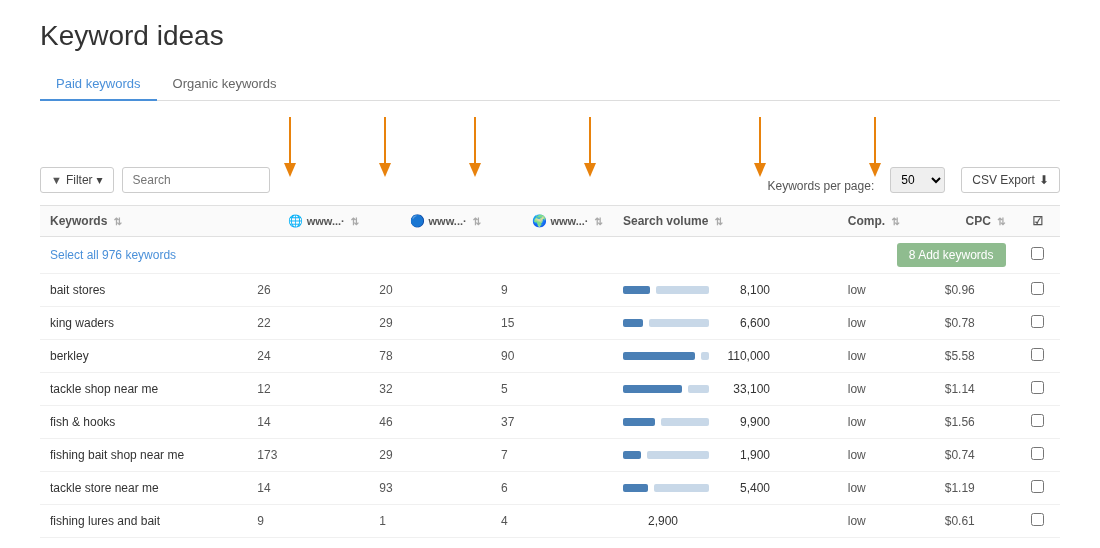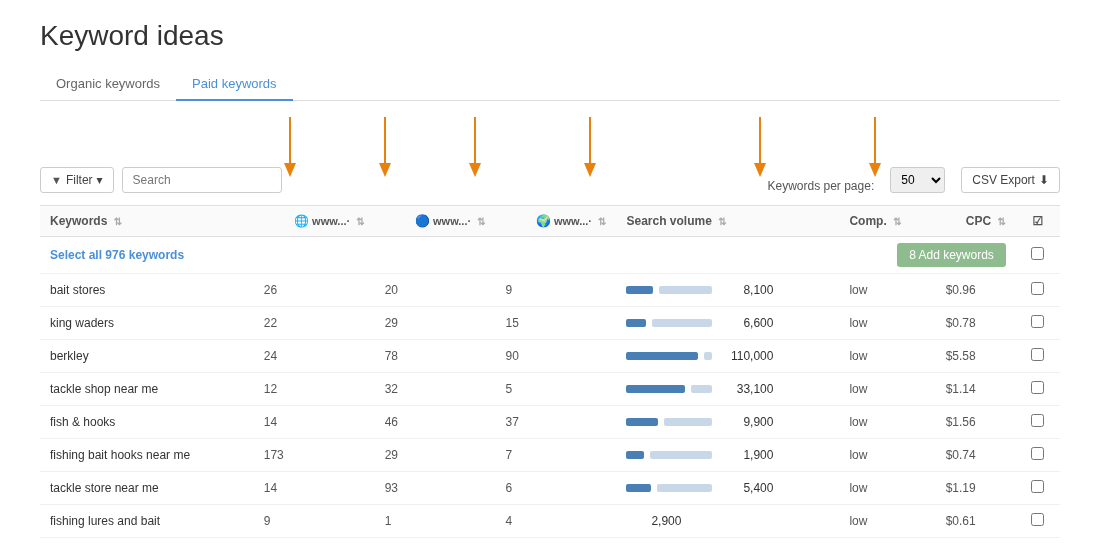--- a/index.html
+++ b/index.html
@@ -7,57 +7,57 @@
     .page { padding: 20px 40px; max-width: 1100px; }
     h1 { font-size: 28px; font-weight: 300; color: #333; margin-bottom: 16px; }
     .tabs { display: flex; border-bottom: 1px solid #ddd; margin-bottom: 16px; }
     .tab { padding: 8px 16px; cursor: pointer; font-size: 13px; color: #555; background: none; border: none; border-bottom: 2px solid transparent; margin-bottom: -1px; }
     .tab.active { color: #4a90d9; border-bottom: 2px solid #4a90d9; font-weight: 500; }
     .tab.inactive { color: #666; }
     .toolbar { display: flex; align-items: center; justify-content: space-between; margin-bottom: 12px; }
     .toolbar-left { display: flex; align-items: center; gap: 8px; }
     .filter-btn { display: flex; align-items: center; gap: 4px; border: 1px solid #ccc; background: #fff; padding: 5px 10px; border-radius: 3px; cursor: pointer; font-size: 12px; color: #444; }
     .filter-icon { color: #555; font-size: 11px; }
-    .search-input { border: 1px solid #ccc; padding: 5px 10px; border-radius: 3px; font-size: 12px; width: 160px; color: #999; }
+    .search-input { border: 1px solid #ccc; padding: 5px 10px; border-radius: 3px; font-size: 12px; width: 148px; color: #999; }
     .toolbar-right { display: flex; align-items: flex-end; gap: 16px; }
     .kpp-label { font-size: 12px; color: #555; }
     .kpp-select { border: 1px solid #ccc; padding: 4px 6px; border-radius: 3px; font-size: 12px; }
     .csv-btn { display: flex; align-items: center; gap: 4px; border: 1px solid #ccc; background: #fff; padding: 5px 10px; border-radius: 3px; cursor: pointer; font-size: 12px; color: #444; }
     .table-container { border-top: 1px solid #e0e0e0; }
     table { width: 100%; border-collapse: collapse; }
     thead th { padding: 8px 10px; text-align: left; font-size: 12px; font-weight: 600; color: #555; border-bottom: 1px solid #e0e0e0; white-space: nowrap; background: #fafafa; }
     thead th.num { text-align: right; }
     tbody tr { border-bottom: 1px solid #f0f0f0; }
     tbody td { padding: 8px 10px; font-size: 12px; color: #444; }
     tbody td.num { text-align: left; color: #555; }
     tbody td.keyword { color: #333; }
     .select-row td { padding: 6px 10px; }
-    .select-all { color: #4a90d9; font-size: 12px; cursor: pointer; font-weight: 700; margin-top: 35px; }
+    .select-all { color: #4a90d9; font-size: 12px; cursor: pointer; font-weight: 400; margin-top: 35px; }
     .add-keywords-btn { background: #8fbc8f; color: #fff; border: none; padding: 5px 12px; border-radius: 3px; cursor: pointer; font-size: 12px; }
     .vol-bar-container { display: flex; align-items: center; gap: 6px; }
     .vol-bar { height: 8px; background: #4a7fb5; border-radius: 2px; display: inline-block; }
     .vol-bar.empty { background: #c8d8e8; }
     .vol-num { color: #333; text-align: right; min-width: 55px; display: inline-block; }
     .comp { color: #555; }
     .cpc { color: #333; text-align: right; }
     .checkbox-cell { text-align: center; }
     input[type="checkbox"] { cursor: pointer; }
     .sort-icon { color: #aaa; font-size: 10px; margin-left: 3px; }
     .th-www { font-size: 11px; }
     .favicon { font-size: 12px; }
   </style>
 </head>
 <body>
 
 <div class="page">
   <h1>Keyword ideas</h1>
 
   <div class="tabs">
+    <button class="tab active">Paid keywords</button>
     <button class="tab inactive">Organic keywords</button>
-    <button class="tab active">Paid keywords</button>
   </div>
 
   <div style="position:relative; height: 60px; pointer-events:none; margin-bottom: -10px;">
     <svg width="900" height="60" style="position:absolute; left:160px; top:0;">
 
       <line x1="90" y1="0" x2="90" y2="48" stroke="#e8820c" stroke-width="2"></line>
       <polygon points="90,60 84,46 96,46" fill="#e8820c"></polygon>
 
       <line x1="185" y1="0" x2="185" y2="48" stroke="#e8820c" stroke-width="2"></line>
       <polygon points="185,60 179,46 191,46" fill="#e8820c"></polygon>
@@ -236,21 +236,21 @@
         <span class="vol-num">9,900</span>
       </div>
     </td>
     <td class="comp">low</td>
     <td class="cpc num">$1.56</td>
     <td class="checkbox-cell">
       <input type="checkbox" style="">
     </td>
   </tr>
           <tr>
-    <td class="keyword">fishing bait hooks near me</td>
+    <td class="keyword">fishing bait shop near me</td>
     <td class="num">173</td>
     <td class="num">29</td>
     <td class="num">7</td>
     <td>
       <div class="vol-bar-container">
         <span class="vol-bar" style="width:18px;"></span>
         <span class="vol-bar empty" style="width:62px;"></span>
         <span class="vol-num">1,900</span>
       </div>
     </td>

